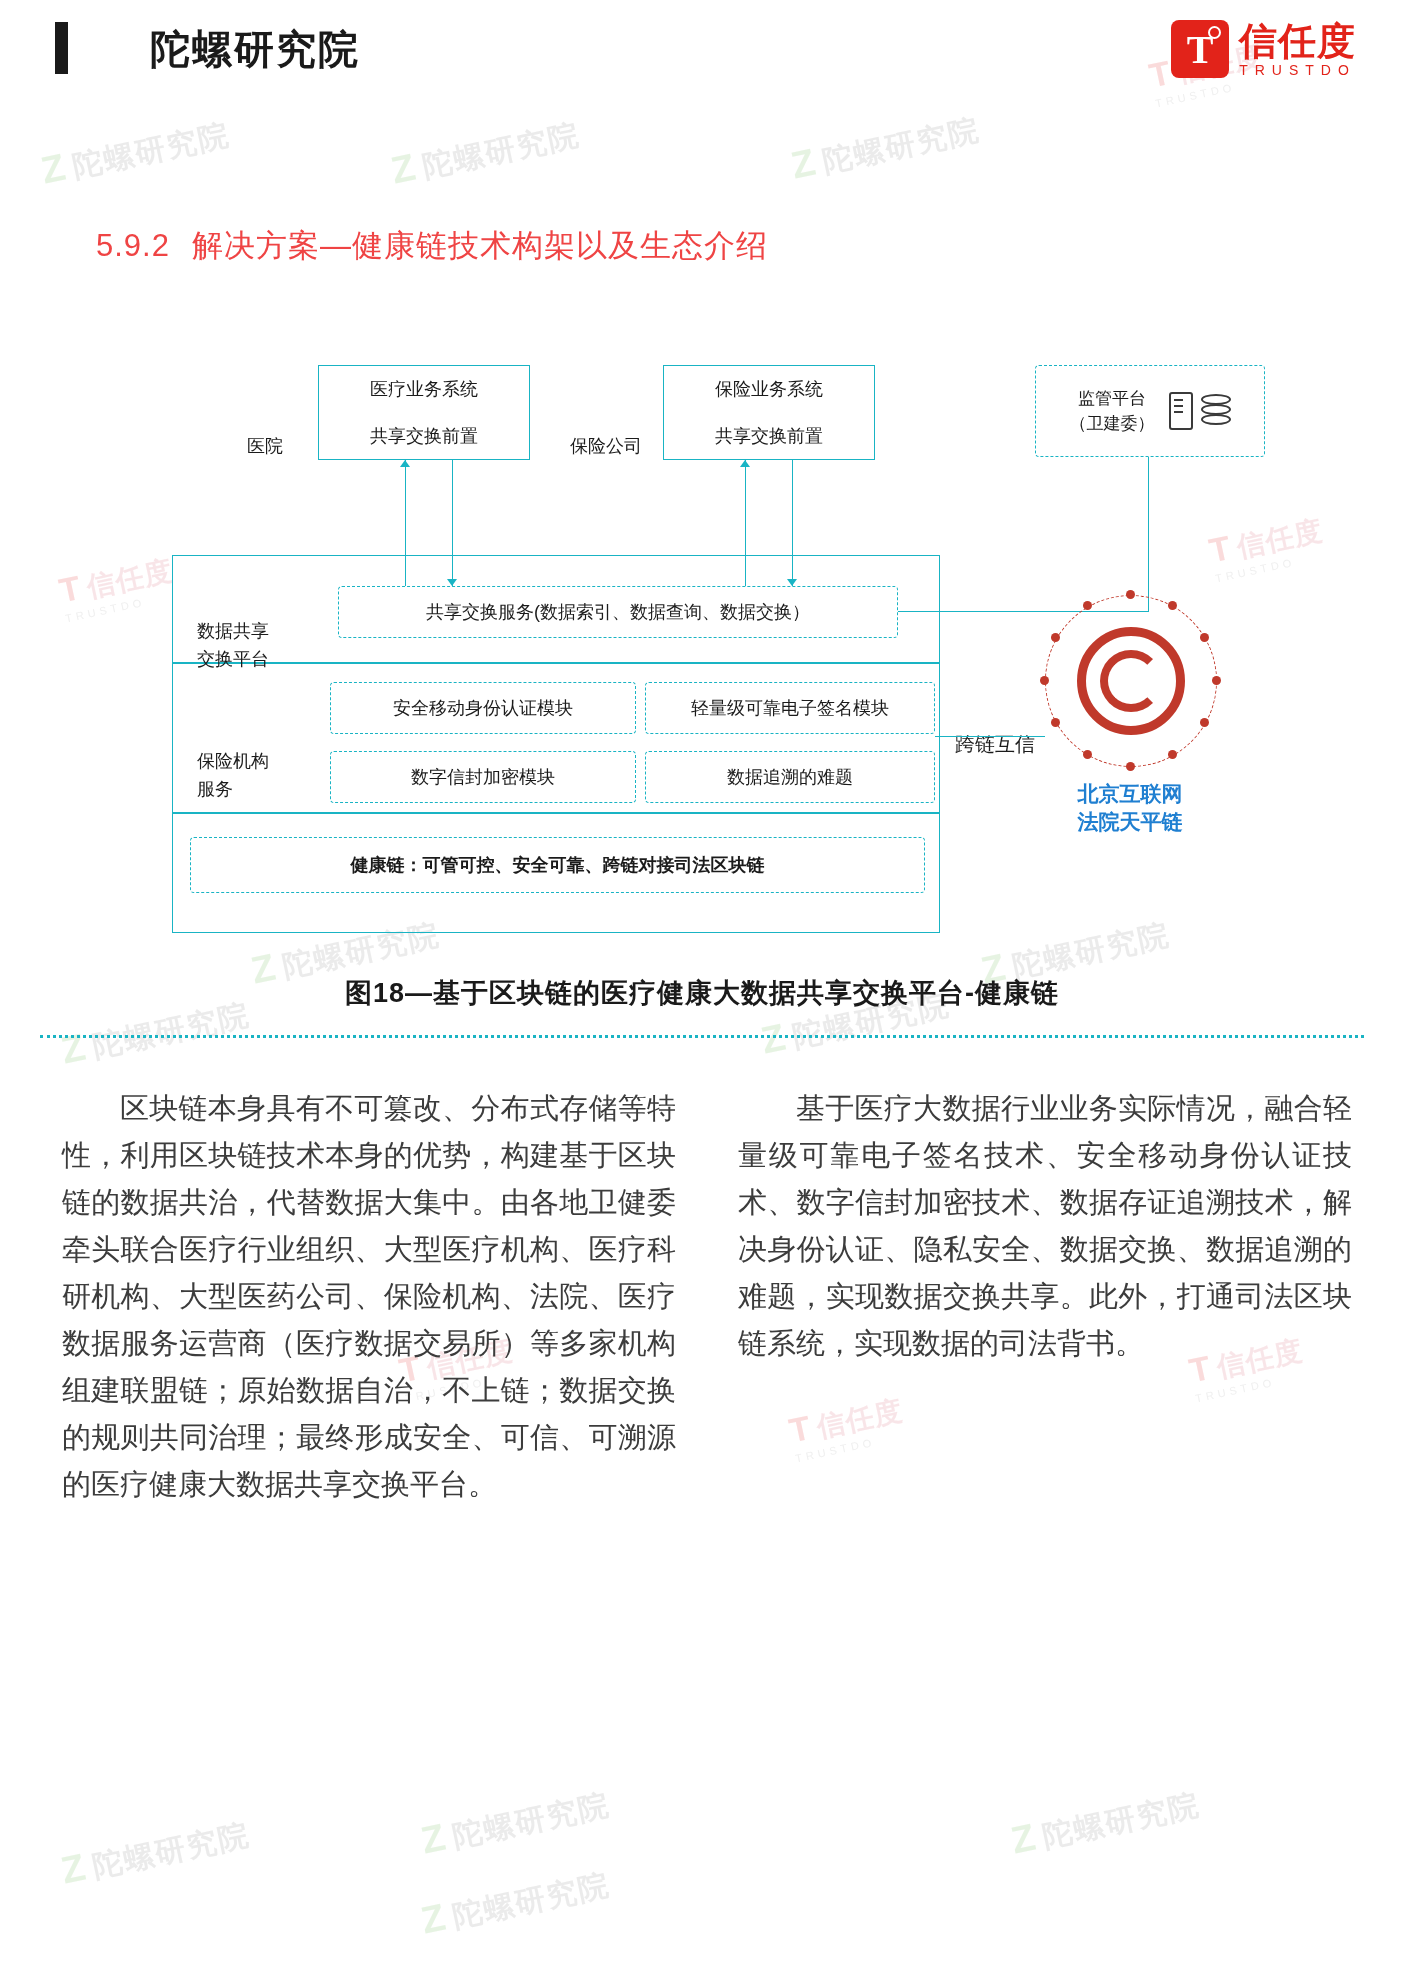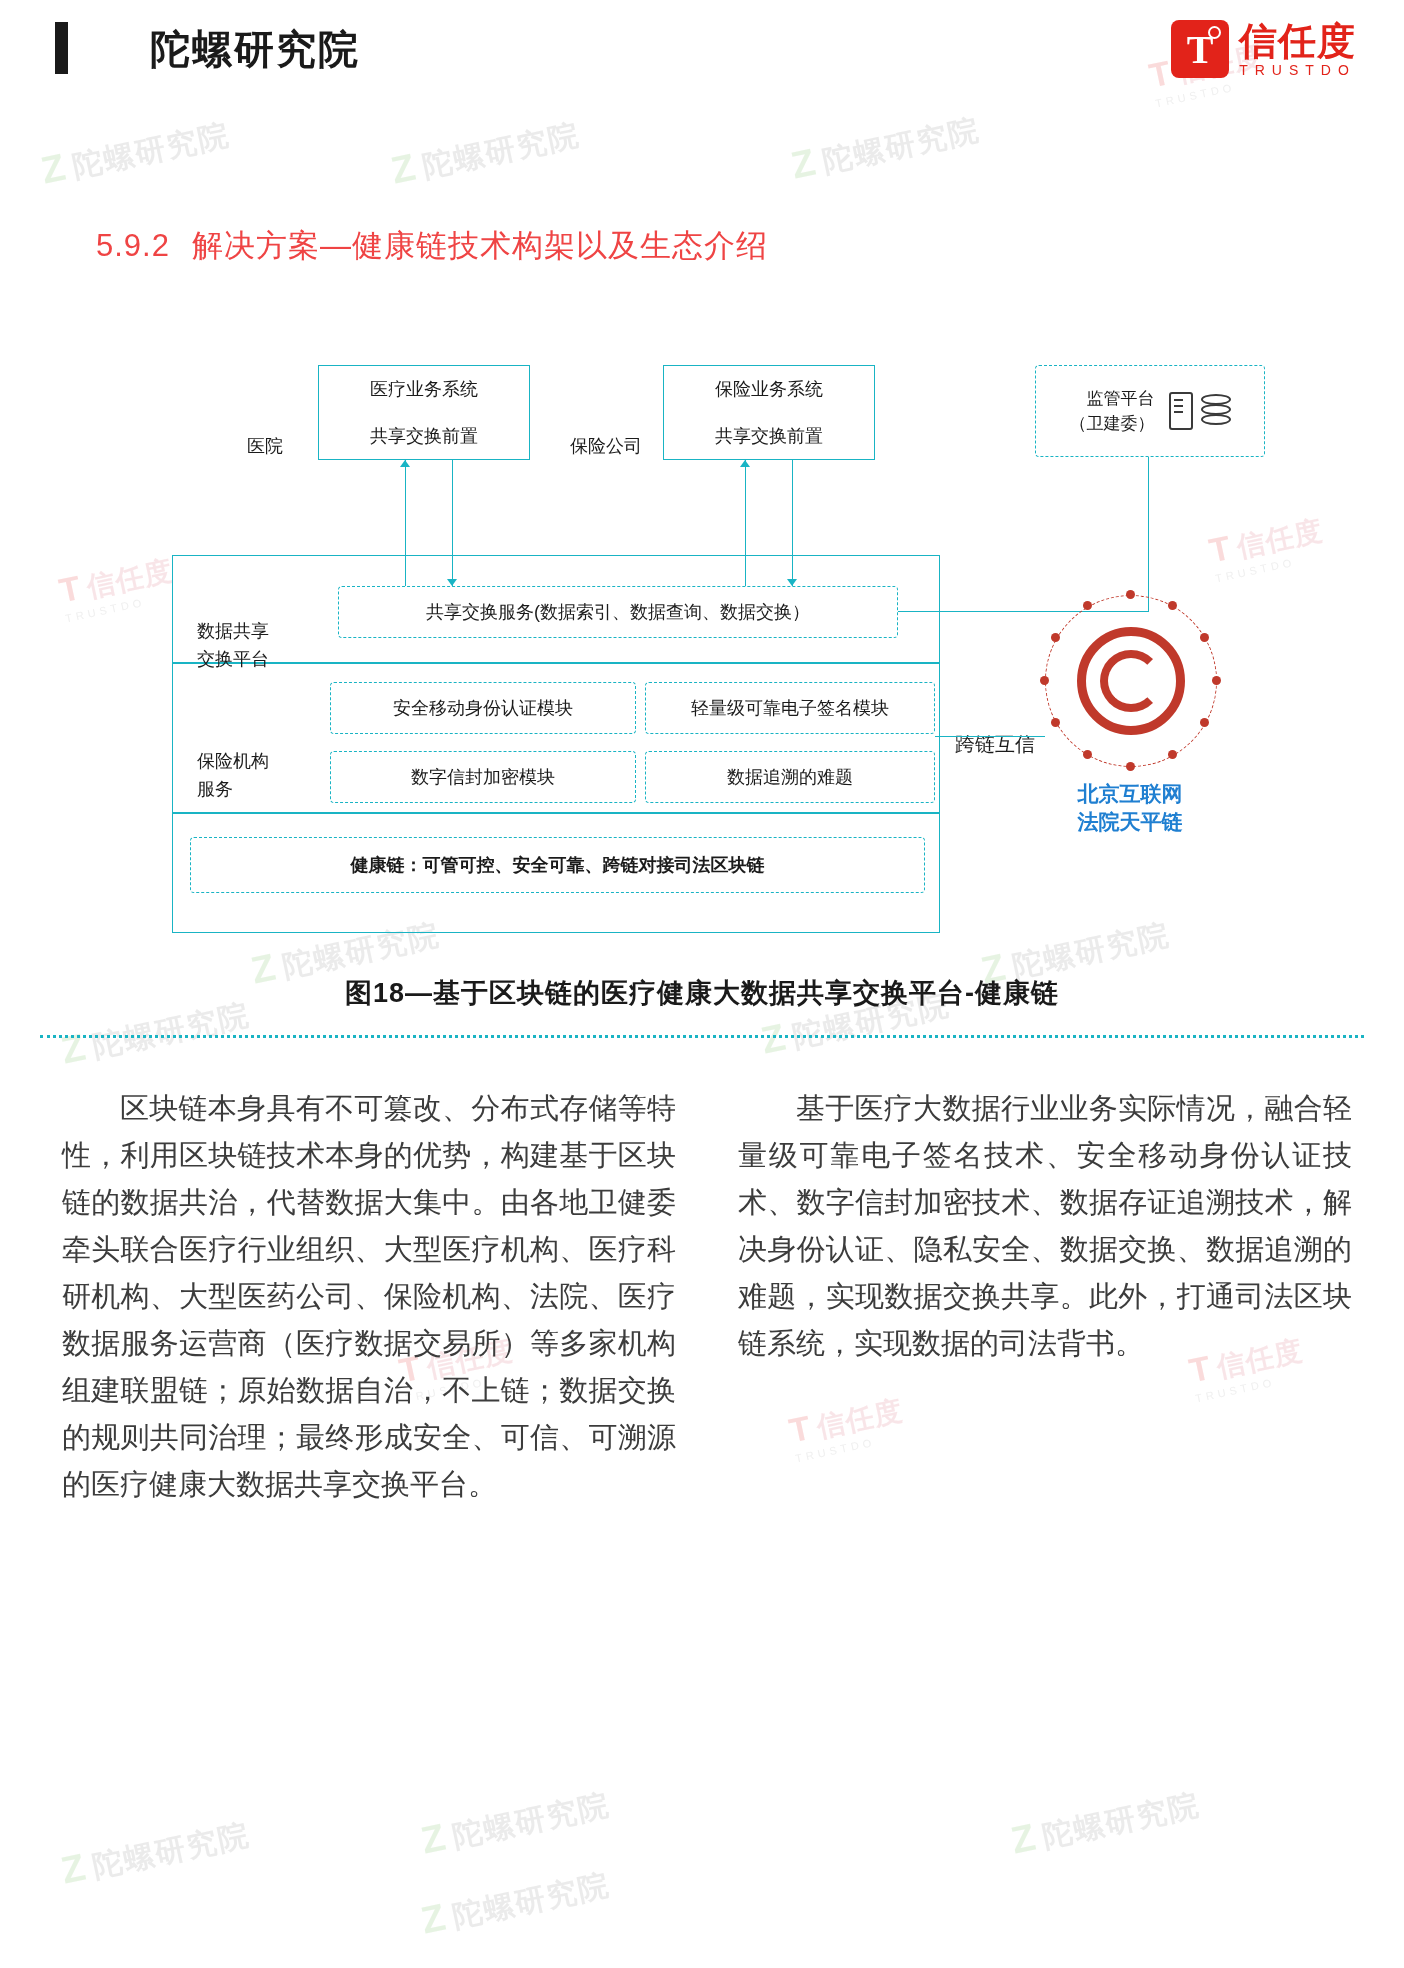--- a/index.html
+++ b/index.html
@@ -160,21 +160,21 @@
     height: 640px;
   }
   .fbox {
     position: absolute;
     box-sizing: border-box;
     font-size: 18px;
     color: #1b1b1b;
     display: flex;
     align-items: center;
     justify-content: center;
-    text-align: right;
+    text-align: center;
     background: #ffffff;
   }
   .solid-box {
     border: 1.4px solid #19b4c4;
   }
   .dash-box {
     border: 1.4px dashed #19b4c4;
     border-radius: 4px;
   }
   .plain-label {

